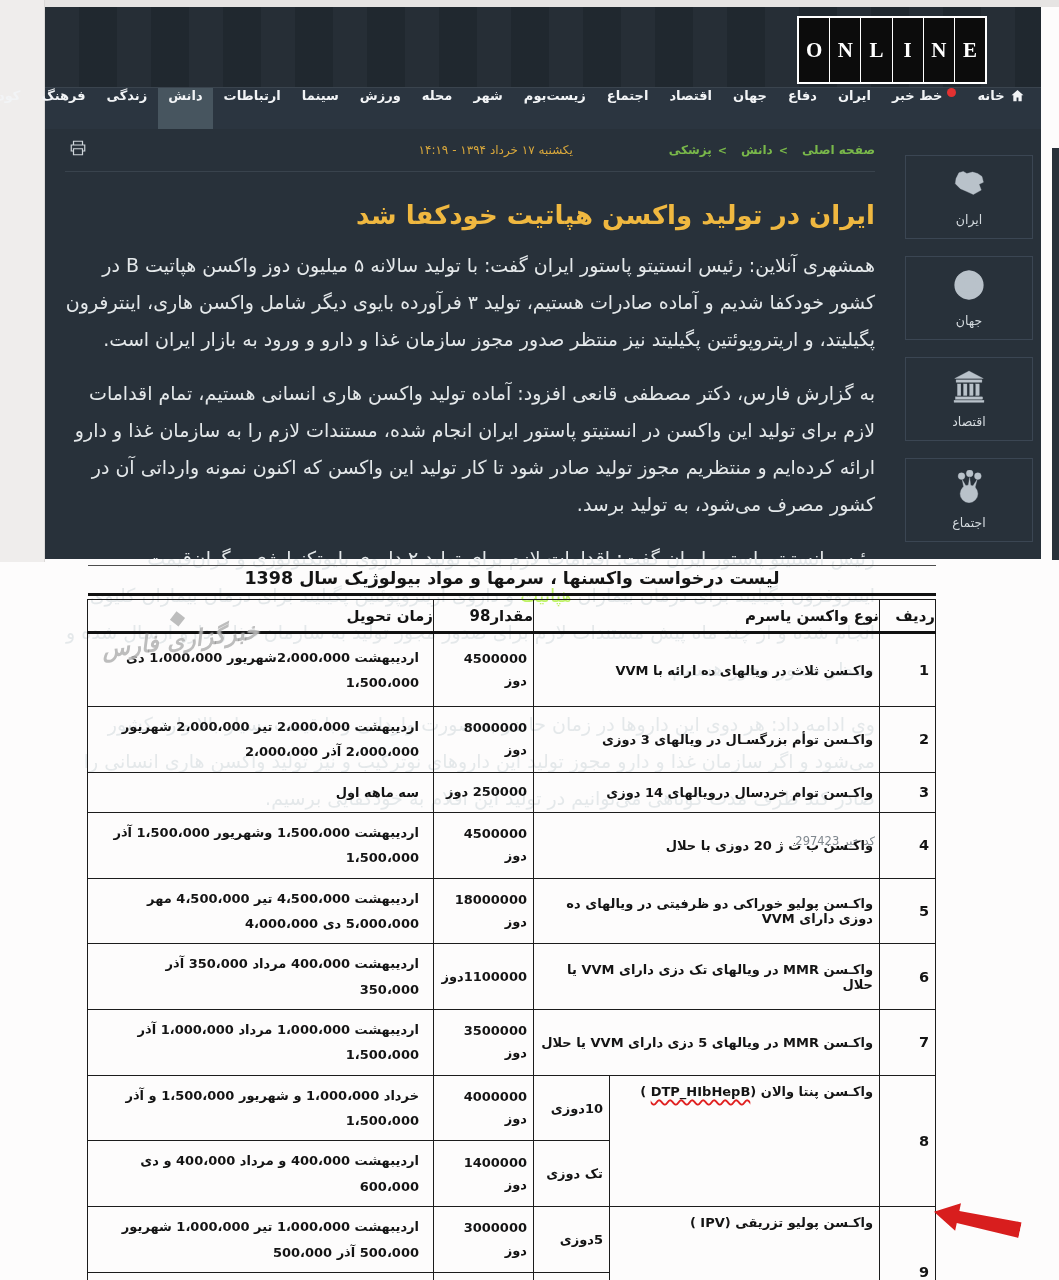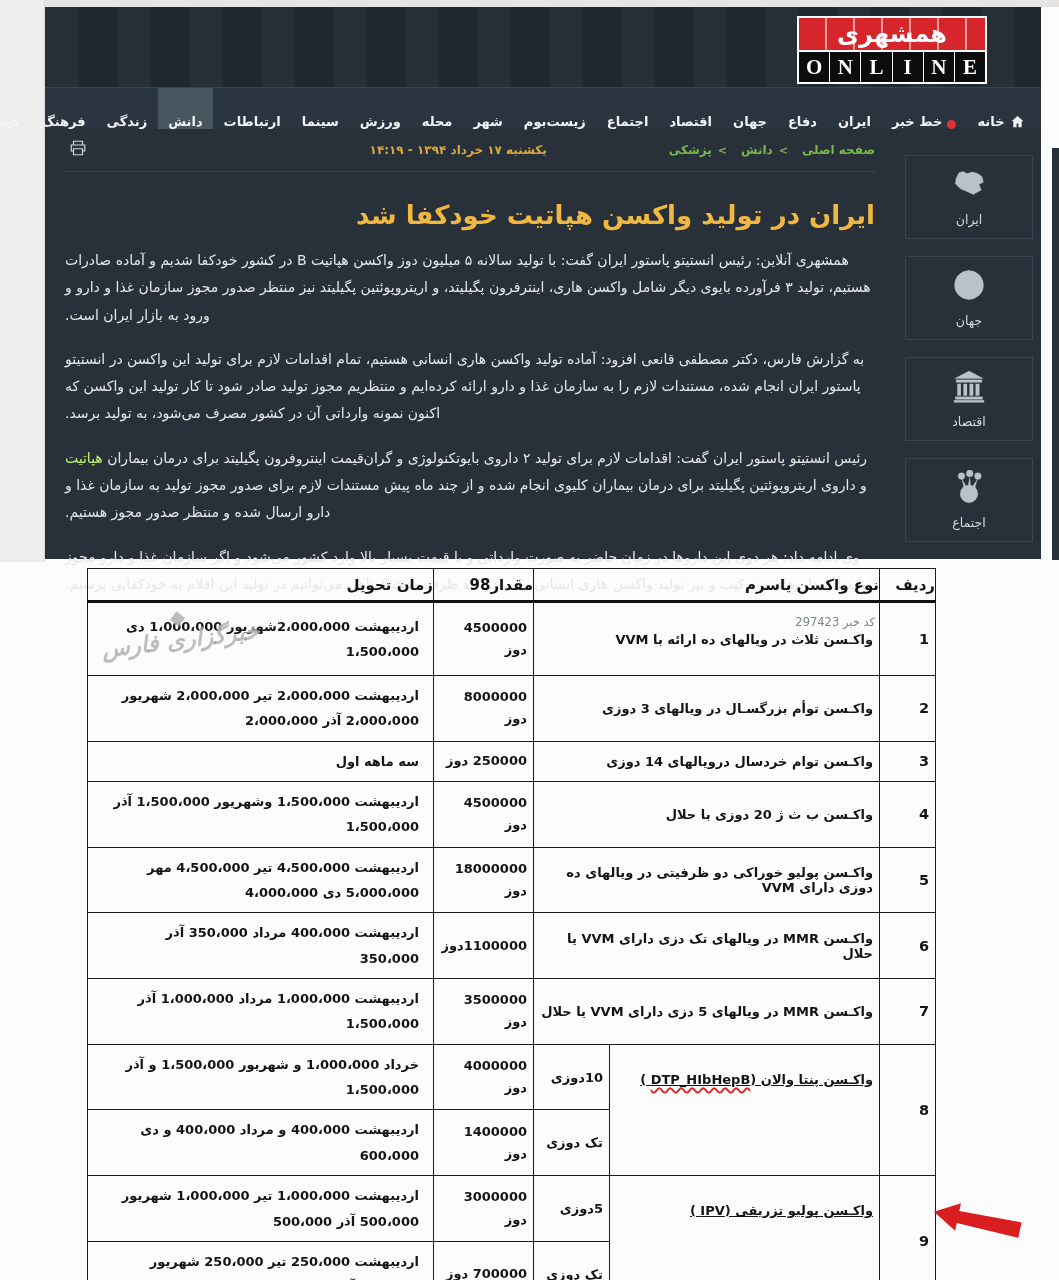--- a/index.html
+++ b/index.html
@@ -20,58 +20,58 @@
     font-weight:bold; font-size:24px; letter-spacing:1px; border-bottom:2px solid #fff;
     background-image:repeating-linear-gradient(90deg, transparent 0 26px, rgba(255,255,255,0.55) 26px 28px); }
   .logo-en { flex:1; background:#0c0c0c; display:flex; }
   .logo-en span { flex:1; display:flex; align-items:center; justify-content:center; color:#fff;
     font-family:"Liberation Serif","DejaVu Serif",serif; font-weight:bold; font-size:21px; border-left:1.5px solid #fff; }
   .logo-en span:first-child { border-left:none; }
 
   
   .main-nav { position:absolute; left:0; top:80px; width:100%; height:42px; background:#2b3540; border-top:1px solid #3a444e;
     display:flex; direction:rtl; align-items:stretch; padding-right:6px; }
-  .nav-item { display:flex; align-items:flex-end; gap:5px; padding:0 10.5px; color:#f2f4f6; font-size:13px; font-weight:bold; white-space:nowrap; cursor:pointer; }
+  .nav-item { display:flex; align-items:flex-start; gap:5px; padding:0 10.5px; color:#f2f4f6; font-size:13px; font-weight:bold; white-space:nowrap; cursor:pointer; }
   .nav-item.active { background:#47555f; }
   .nav-item svg { width:15px; height:15px; fill:#f2f4f6; }
   .red-dot { width:9px; height:9px; border-radius:50%; background:#e33131; display:inline-block; }
 
   
   .content-row { position:absolute; top:122px; left:0; right:0; bottom:0; display:flex; direction:rtl; }
   .sidebar { width:150px; padding:26px 4px 0 10px; display:flex; flex-direction:column; align-items:center; }
   .side-card { width:128px; height:89px; border:1px solid #3b4653; margin-bottom:17px; display:flex; flex-direction:column;
     align-items:center; justify-content:center; gap:7px; cursor:pointer; }
   .side-card svg { width:36px; height:34px; fill:#b9c2ca; stroke:#b9c2ca; }
   .side-label { color:#d4dade; font-size:12.5px; }
 
   .article { flex:1; padding:0 16px 0 20px; direction:rtl; }
   .meta-row { display:flex; align-items:center; height:42px; }
   .breadcrumb { color:#79b84a; font-size:12px; font-weight:bold; display:flex; align-items:center; gap:6px; }
   .crumb { cursor:pointer;margin-left:8px; }
   .crumb-sep { direction:ltr; unicode-bidi:bidi-override; color:#79b84a; font-size:11px; }
-  .date { color:#d9a83c; font-size:12px; font-weight:bold; margin-right:114px; }
+  .date { color:#d9a83c; font-size:12px; font-weight:normal; margin-right:88px; }
   .print-btn { margin-right:auto; margin-left:4px; cursor:pointer; }
   .print-btn svg { width:18px; height:18px; stroke:#cfd5da; fill:none; stroke-width:1.6; }
   .meta-sep { border-bottom:1px solid #39434d; }
   .article h1 { color:#f0b840; font-size:26px; font-weight:bold; text-align:right; margin:28px 0 6px; }
-  .article p { color:#e4e8ea; font-size:14px; line-height:1.95; text-align:left; margin:17px 0; }
+  .article p { color:#e4e8ea; font-size:19px; line-height:1.95; text-align:right; margin:17px 0; }
   .hep-link { color:#bef264; cursor:pointer; }
   .news-code { color:#7e868d; font-size:11.5px; margin-top:4px; }
 
   
   .table-wrap { position:absolute; left:88px; top:565px; width:848px; direction:rtl; color:#141414; }
   .table-title { text-align:center; font-weight:bold; font-size:17.5px; padding:2px 0 5px; border-top:1px solid #4d4d4d; border-bottom:3.5px solid #111; }
   table { width:100%; border-collapse:collapse; margin-top:3px; direction:rtl; font-weight:bold; font-size:13px; table-layout:fixed; }
   th, td { border:1.6px solid #1c1c1c; text-align:right; vertical-align:middle; }
   thead th { font-size:15px; height:33px; border-bottom:3px solid #111; }
   td { padding:6px 6px; }
   td.num { font-size:14.5px; }
   td.amount { white-space:pre-line; line-height:1.7;margin-top:32px; }
   td.delivery { padding:7px 14px; line-height:1.95; }
-  td.name-span { vertical-align:top; padding-top:27px;text-decoration:underline; }
+  td.name-span { vertical-align:top; padding-top:8px; }
   tr.tall td.delivery, tr.tall td { height:64px; }
   tr.r1 td { height:74px; }
   .red-squiggle { text-decoration:underline wavy #e02020; text-decoration-thickness:1.5px; text-underline-offset:3px; }
 
   .watermark { position:absolute; left:6px; top:42px; width:170px; text-align:center; transform:rotate(-7deg);
     color:rgba(135,135,135,0.55); font-weight:bold; pointer-events:none; text-shadow:0 0 2px rgba(255,255,255,0.9); }
   .watermark .orn { font-size:20px; line-height:1; }
   .watermark .wm-text { font-size:23px; font-style:italic; }
 
   .red-arrow { position:absolute; right:38px; top:1198px; width:88px; height:46px; transform:rotate(12deg); }
@@ -80,21 +80,20 @@
 <body>
 
 <div class="page">
   <div class="top-strip"></div>
   <div class="left-strip"></div>
   <div class="right-sliver"></div>
 
   <div class="dark-panel">
     <div class="top-band">
       <div class="logo">
-        <div class="logo-fa">همشهری</div>
         <div class="logo-en">
             <span>O</span>
             <span>N</span>
             <span>L</span>
             <span>I</span>
             <span>N</span>
             <span>E</span>
           </div>
       </div>
     </div>
@@ -228,20 +227,21 @@
         <p>به گزارش فارس، دکتر مصطفی قانعی افزود: آماده تولید واکسن هاری انسانی هستیم، تمام اقدامات لازم برای تولید این واکسن در انستیتو پاستور ایران انجام شده، مستندات لازم را به سازمان غذا و دارو ارائه کرده‌ایم و منتظریم مجوز تولید صادر شود تا کار تولید این واکسن که اکنون نمونه وارداتی آن در کشور مصرف می‌شود، به تولید برسد.</p>
         <p><span>رئیس انستیتو پاستور ایران گفت: اقدامات لازم برای تولید ۲ داروی بایوتکنولوژی و گران‌قیمت اینتروفرون پگیلیتد برای درمان بیماران </span><a class="hep-link">هپاتیت</a><span> و داروی اریتروپوئتین پگیلیتد برای درمان بیماران کلیوی انجام شده و از چند ماه پیش مستندات لازم برای صدور مجوز تولید به سازمان غذا و دارو ارسال شده و منتظر صدور مجوز هستیم.</span></p>
         <p>وی ادامه داد: هر دوی این داروها در زمان حاضر به صورت وارداتی و با قیمت بسیار بالا وارد کشور می‌شود و اگر سازمان غذا و دارو مجوز تولید این داروهای نوترکیب و نیز تولید واکسن هاری انسانی را صادر کند ظرف مدت کوتاهی می‌توانیم در تولید این اقلام به خودکفایی برسیم.</p>
 
         <div class="news-code"><span>کد خبر</span> <span>297423</span></div>
       </div>
     </div>
   </div>
 
   <div class="table-wrap">
+    <div class="table-title">لیست درخواست واکسنها ، سرمها و مواد بیولوژیک سال 1398</div>
     <table>
       <colgroup>
         <col style="width:56px">
           <col style="width:270px">
           <col style="width:76px">
           <col style="width:100px">
           <col style="width:346px">
       </colgroup>
       <thead>
         <tr>

